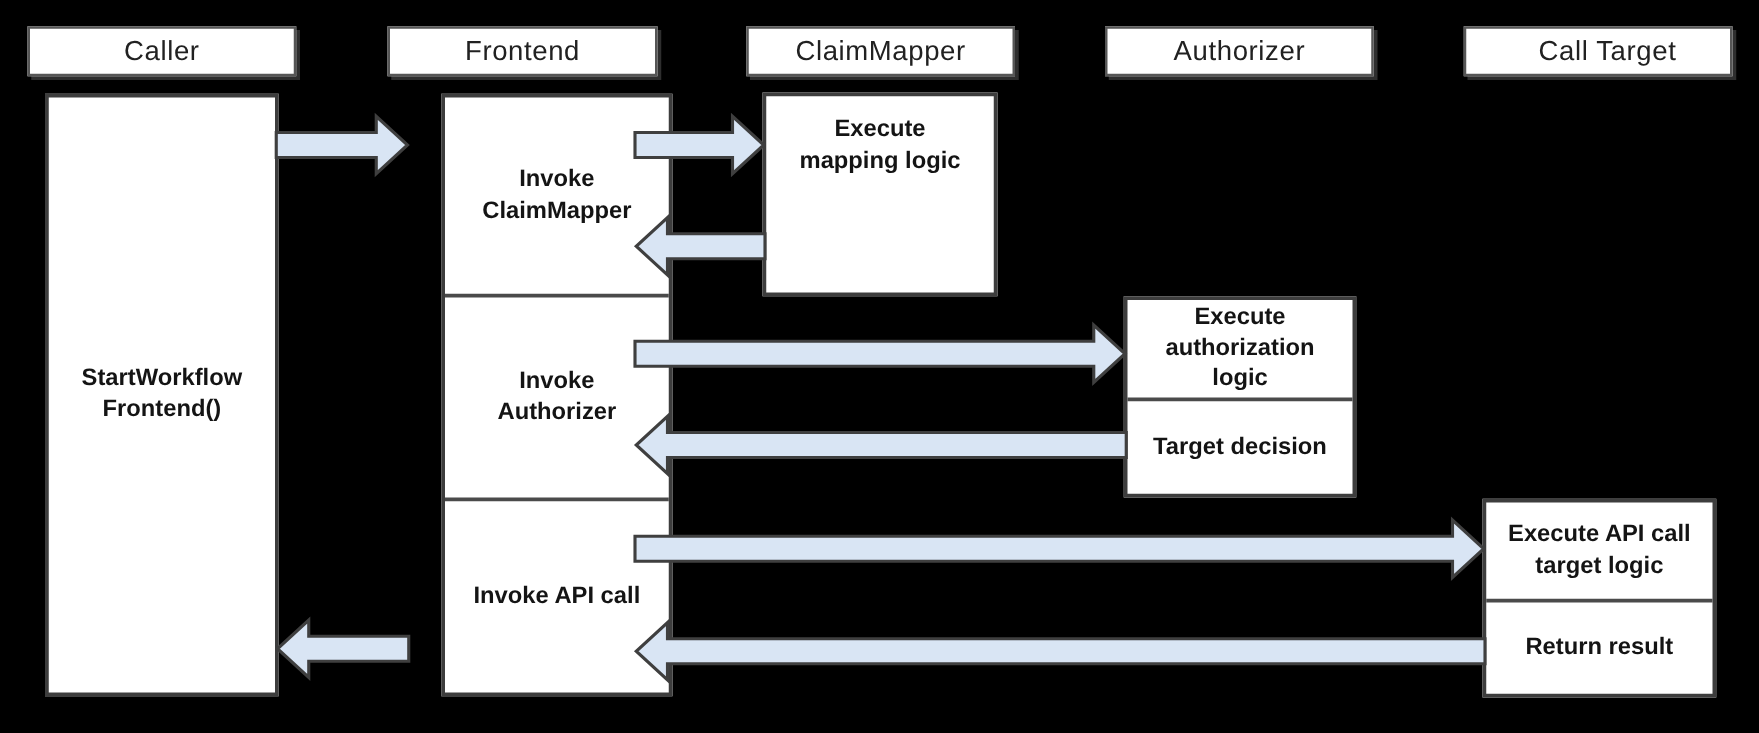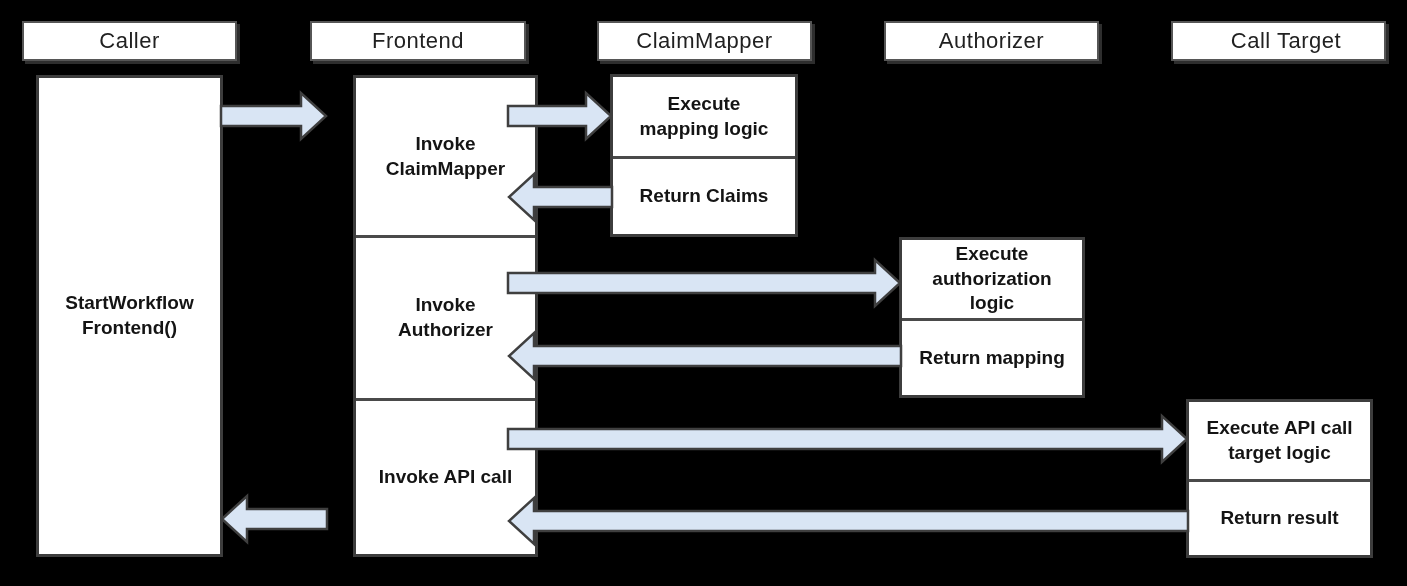--- a/index.html
+++ b/index.html
@@ -114,33 +114,30 @@
     <div class="cell" style="flex:1;">
       <span class="cell-label">Invoke API call</span>
     </div>
   </div>
 
   <div class="stack" style="left:610px; top:74px; width:188px; height:163px;">
     <div class="cell" style="flex:0 0 79px;">
       <span class="cell-label">Execute
 mapping logic</span>
     </div>
-    <div class="cell" style="flex:1;">
-      <span class="cell-label">Return Claims</span>
-    </div>
   </div>
 
   <div class="stack" style="left:899px; top:237px; width:186px; height:161px;">
     <div class="cell" style="flex:0 0 78px;">
       <span class="cell-label">Execute
 authorization
 logic</span>
     </div>
     <div class="cell" style="flex:1;">
-      <span class="cell-label">Return mapping</span>
+      <span class="cell-label">Target decision</span>
     </div>
   </div>
 
   <div class="stack" style="left:1186px; top:399px; width:187px; height:159px;">
     <div class="cell" style="flex:0 0 77px;">
       <span class="cell-label">Execute API call
 target logic</span>
     </div>
     <div class="cell" style="flex:1;">
       <span class="cell-label">Return result</span>

